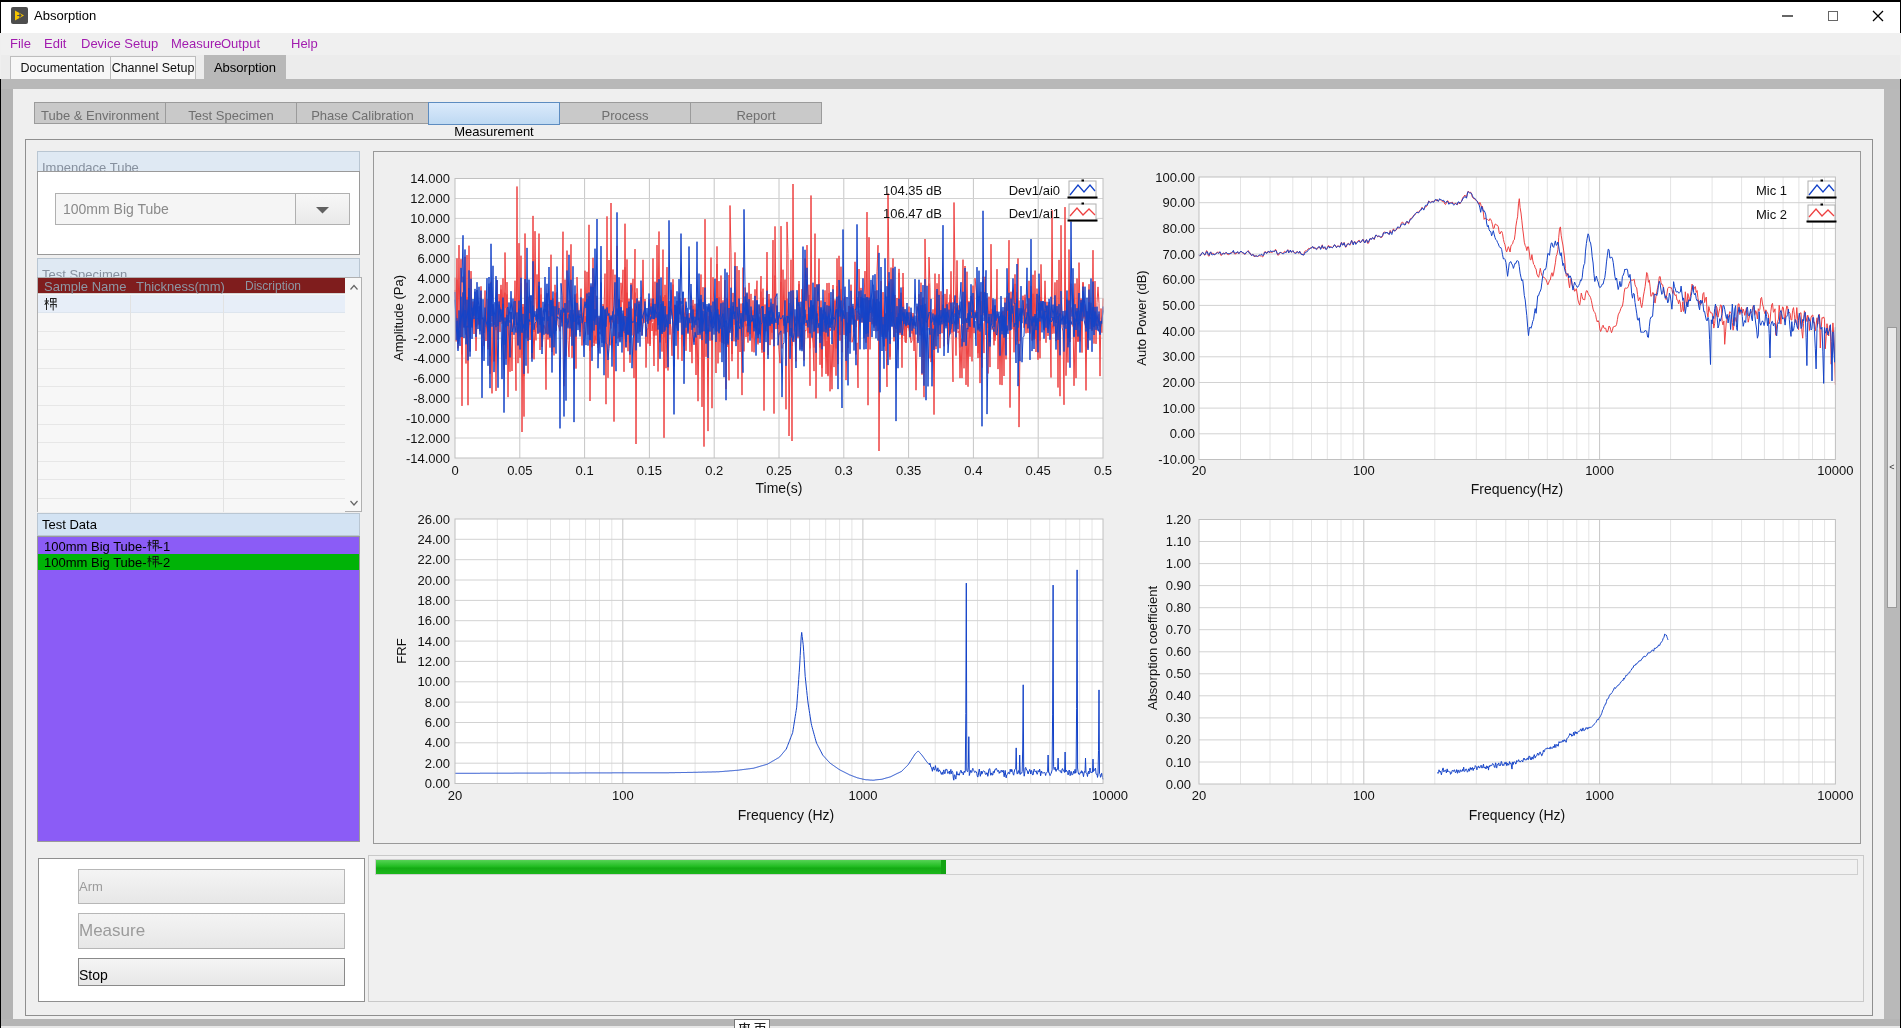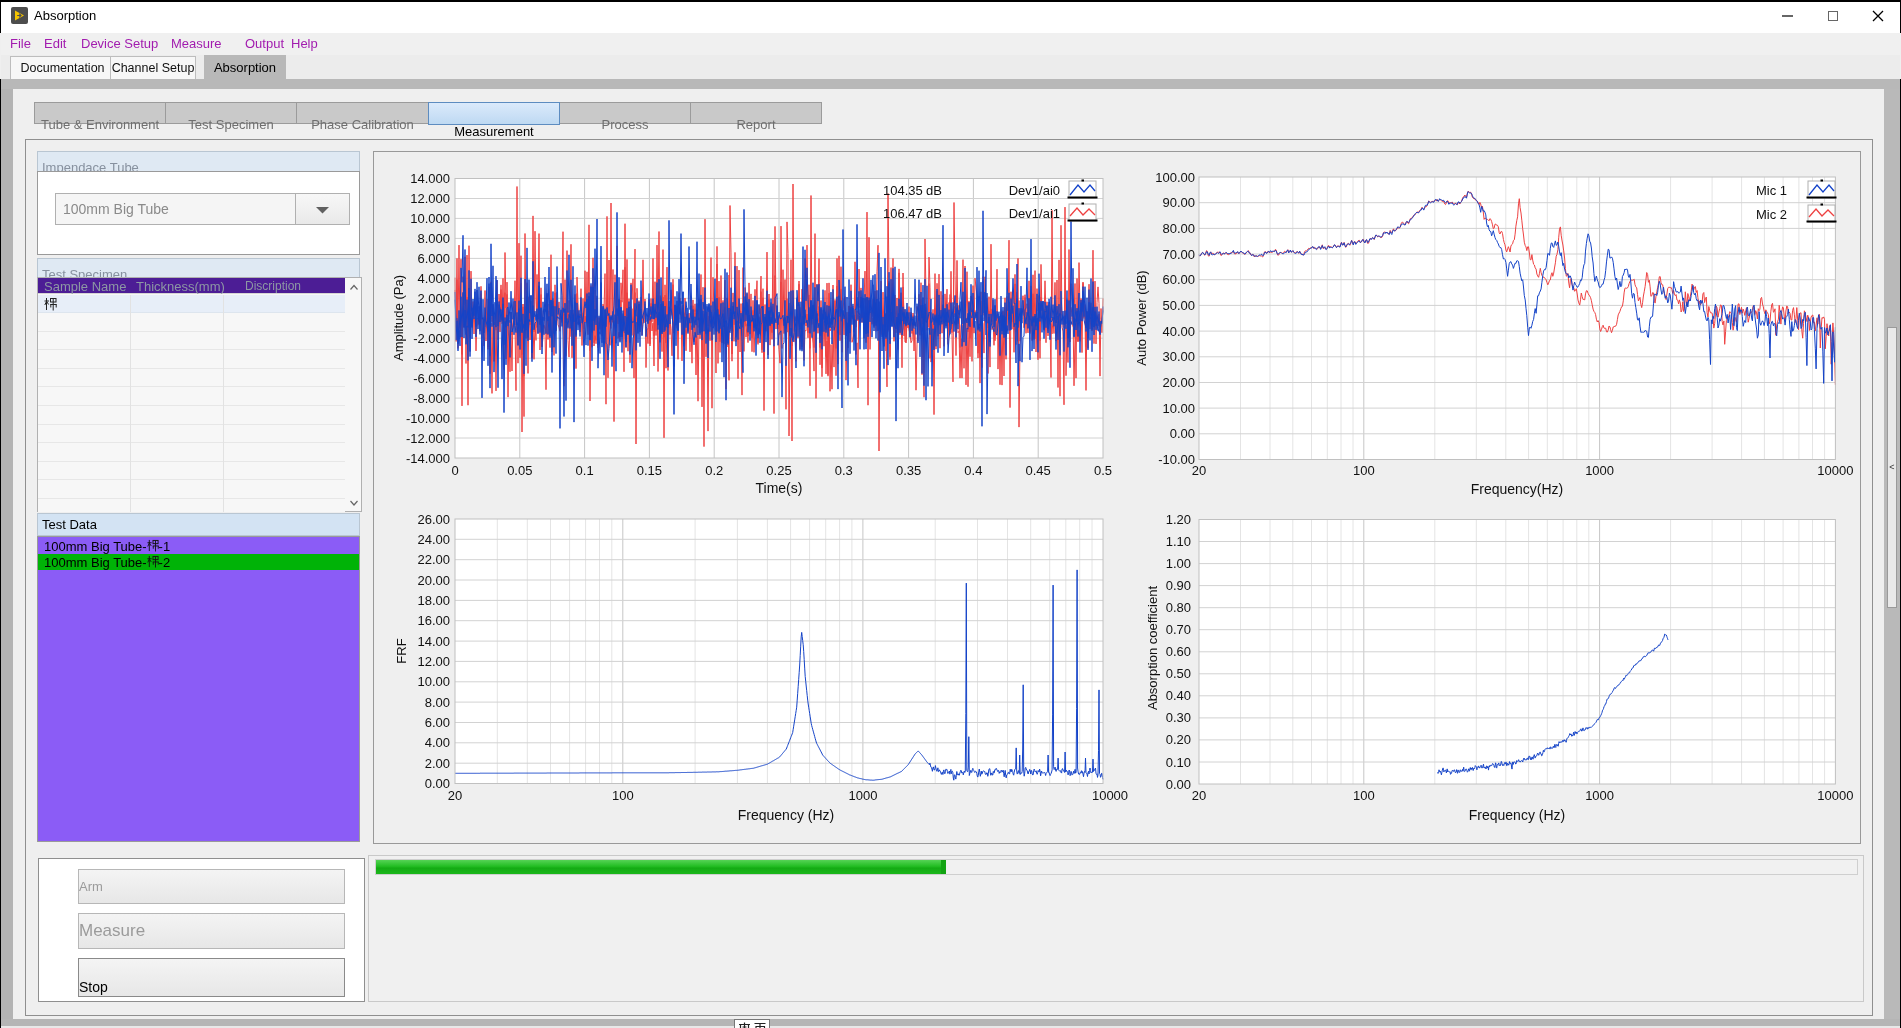--- a/index.html
+++ b/index.html
@@ -14,21 +14,21 @@
 .tab{position:absolute;top:56px;height:23px;background:#f7f7f7;border:1px solid #bdbdbd;border-bottom:none;font-size:12.5px;color:#111;text-align:center;padding-top:4px;white-space:nowrap}
 .tabactive{position:absolute;top:55px;height:34px;background:#b8b8b8;font-size:13px;color:#000;text-align:center;padding-top:5px;z-index:3}
 .band{left:0;top:79px;width:1901px;height:10px;background:#b8b8b8;border-left:1px solid #000;border-right:1px solid #000}
 .leftstrip{left:1px;top:89px;width:12px;height:930px;background:#b3b3b3}
 .rightstrip{top:89px;left:1884px;width:16px;height:930px;background:#b9b9b9}
 .botstrip{left:1px;top:1019px;width:1899px;height:9px;background:#b5b5b5;border-bottom:2px solid #e8e8e8}
 .edgeL{left:0;top:89px;width:1px;height:939px;background:#000}
 .edgeR{left:1900px;top:89px;width:1px;height:939px;background:#000}
 .vsb{left:1887px;top:327px;width:10px;height:281px;background:#e9e9e9;border:1px solid #9a9a9a;font-size:9px;color:#333;text-align:center;line-height:278px}
 .bigpanel{left:25px;top:139px;width:1848px;height:877px;background:#efefef;border:1px solid #8f8f8f}
-.subtab{position:absolute;top:102px;height:22px;background:#c9c9c9;border:1px solid #9b9b9b;font-size:13px;color:#6f6f6f;text-align:center;padding-top:14px}
+.subtab{position:absolute;top:102px;height:22px;background:#c9c9c9;border:1px solid #9b9b9b;font-size:13px;color:#6f6f6f;text-align:center;padding-top:5px}
 .subtabsel{position:absolute;top:102px;height:22px;background:linear-gradient(#dbeafb,#bed9f2);border:1px solid #5d8cc0;font-size:13px;color:#000;text-align:center;padding-top:21px;z-index:2}
 .grouphdr{font-size:13px;color:#87919f;background:#dfe9f3;border:1px solid #b9c6d2;border-bottom:none;padding:8px 0 0 4px}
 .whitebox{background:#fff;border:1px solid #9a9a9a}
 .chartpanel{left:373px;top:151px;width:1488px;height:693px;background:#efefef;border:1px solid #999}
 .progpanel{left:368px;top:855px;width:1496px;height:147px;background:#f0f0f0;border:1px solid #c9c9c9}
 .trough{left:375px;top:859px;width:1483px;height:16px;background:#f1f1f1;border:1px solid #cfcfcf}
 .pfill{left:376px;top:860px;width:570px;height:14px;background:linear-gradient(#55d355,#23bd23 45%,#14ab14 58%,#1bb71b)}
 .pcap{left:941px;top:860px;width:5px;height:14px;background:#12a312}
 .btn{position:absolute;left:78px;width:267px;background:linear-gradient(#f4f4f4,#e7e7e7);border:1px solid #b7b7b7;text-align:left;color:#9b9b9b}
 .cjk{display:inline-block;position:relative;top:1px}
@@ -49,21 +49,21 @@
       <rect x="18.5" y="11.5" width="9" height="9" fill="none" stroke="#666" stroke-width="1"></rect>
     </svg></div>
 <div class="abs winbtn" style="left:1855px"><svg width="46" height="33">
       <path d="M18 11 L28 21 M28 11 L18 21" stroke="#000" stroke-width="1.3"></path>
     </svg></div>
 <div class="abs menubar">
 <span style="left:9px">File</span>
     <span style="left:43px">Edit</span>
     <span style="left:80px">Device Setup</span>
     <span style="left:170px">Measure</span>
-    <span style="left:244px">Output</span>
+    <span style="left:220px">Output</span>
     <span style="left:290px">Help</span>
 </div>
 <div class="abs tabstrip"></div>
 <div class="abs tab" style="left:10px;width:105px">Documentation</div>
 <div class="abs tab" style="left:110px;width:86px">Channel Setup</div>
 <div class="abs tabactive" style="left:204px;width:82px">Absorption</div>
 <div class="abs band"></div>
 <div class="abs leftstrip"></div>
 <div class="abs rightstrip"></div>
 <div class="abs botstrip"></div>
@@ -83,21 +83,21 @@
 <div class="abs" style="left:55px;top:193px;width:295px;height:32px;background:#f5f5f5;border:1px solid #b0b0b0">
   <span style="position:absolute;left:7px;top:7px;font-size:14px;color:#8a8a8a">100mm Big Tube</span>
   <div style="position:absolute;right:0;top:0;width:54px;height:30px;border-left:1px solid #b0b0b0;background:linear-gradient(#f7f7f7,#e9e9e9)">
     <svg width="54" height="30">
         <path d="M20 13 L26.5 19.5 L33 13 Z" fill="#606060"></path>
       </svg>
   </div>
 </div>
 <div class="abs grouphdr" style="left:37px;top:258px;width:323px;height:19px">Test Specimen</div>
 <div class="abs" style="left:37px;top:277px;width:325px;height:235px;background:#f7f7f7;border:1px solid #b0b0b0">
-  <div style="position:absolute;left:0;top:0;width:307px;height:16px;border-bottom:1px solid #d5d5d5;background:#4c1d95">
+  <div style="position:absolute;left:0;top:0;width:307px;height:16px;border-bottom:1px solid #d5d5d5;background:#7f1d1d">
     <span style="position:absolute;left:6px;top:1px;font-size:13px;color:#8d97a4">Sample Name</span>
     <span style="position:absolute;left:98px;top:1px;font-size:13px;color:#8d97a4">Thickness(mm)</span>
     <span style="position:absolute;left:207px;top:1px;font-size:12px;color:#8d97a4">Discription</span>
   </div>
   <div style="position:absolute;left:0;top:17px;width:307px;height:18px;background:#e7eef8;border-bottom:1px solid #dde5ee">
     <span class="cjk" style="position:absolute;left:6px;top:2px"><svg width="13" height="14" viewBox="0 0 13 14">
           <g stroke="#222" stroke-width="1" fill="none">
             <path d="M2.5 1v12M0.5 4h4.5M2.5 4.5 0.8 8M2.7 4.5 4.6 7.5"></path>
             <rect x="6.5" y="1.5" width="5.5" height="3.5"></rect>
             <path d="M9.2 1.5v12M6.2 7.5h6.5M6.8 7.5v3M12.2 7.5v3"></path>
@@ -127,21 +127,21 @@
           <g stroke="#111" stroke-width="1" fill="none">
             <path d="M2.5 1v12M0.5 4h4.5M2.5 4.5 0.8 8M2.7 4.5 4.6 7.5"></path>
             <rect x="6.5" y="1.5" width="5.5" height="3.5"></rect>
             <path d="M9.2 1.5v12M6.2 7.5h6.5M6.8 7.5v3M12.2 7.5v3"></path>
           </g>
         </svg></span>-2</div>
 </div>
 <div class="abs whitebox" style="left:38px;top:858px;width:327px;height:144px;border-color:#8f8f8f"></div>
 <div class="abs btn" style="top:869px;height:35px;font-size:13px;padding-top:9px">Arm</div>
 <div class="abs btn" style="top:913px;height:36px;font-size:17px;padding-top:7px">Measure</div>
-<div class="abs btn" style="top:958px;height:39px;font-size:14px;padding-top:20px;color:#000;border-color:#8a8a8a">Stop</div>
+<div class="abs btn" style="top:958px;height:28px;font-size:14px;padding-top:8px;color:#000;border-color:#8a8a8a">Stop</div>
 <div class="abs chartpanel"></div>
 <div class="abs progpanel"></div>
 <div class="abs trough"></div>
 <div class="abs pfill"></div>
 <div class="abs pcap"></div>
 <div class="abs" style="left:734px;top:1019px;width:36px;height:9px;background:#fff;border:1px solid #777;border-bottom:none">
     <svg width="34" height="9" viewBox="0 0 34 9" style="display:block">
       <g stroke="#222" stroke-width="1.2" fill="none">
         <path d="M9.5 2.5v7M4 4.5h11M5.5 4.5v5M13.5 4.5v5M7.5 7h4"></path>
         <path d="M19.5 3.5h11M25 3.5v6M20.5 6.5h9.5M21 6.5v3M29.5 6.5v3"></path>

